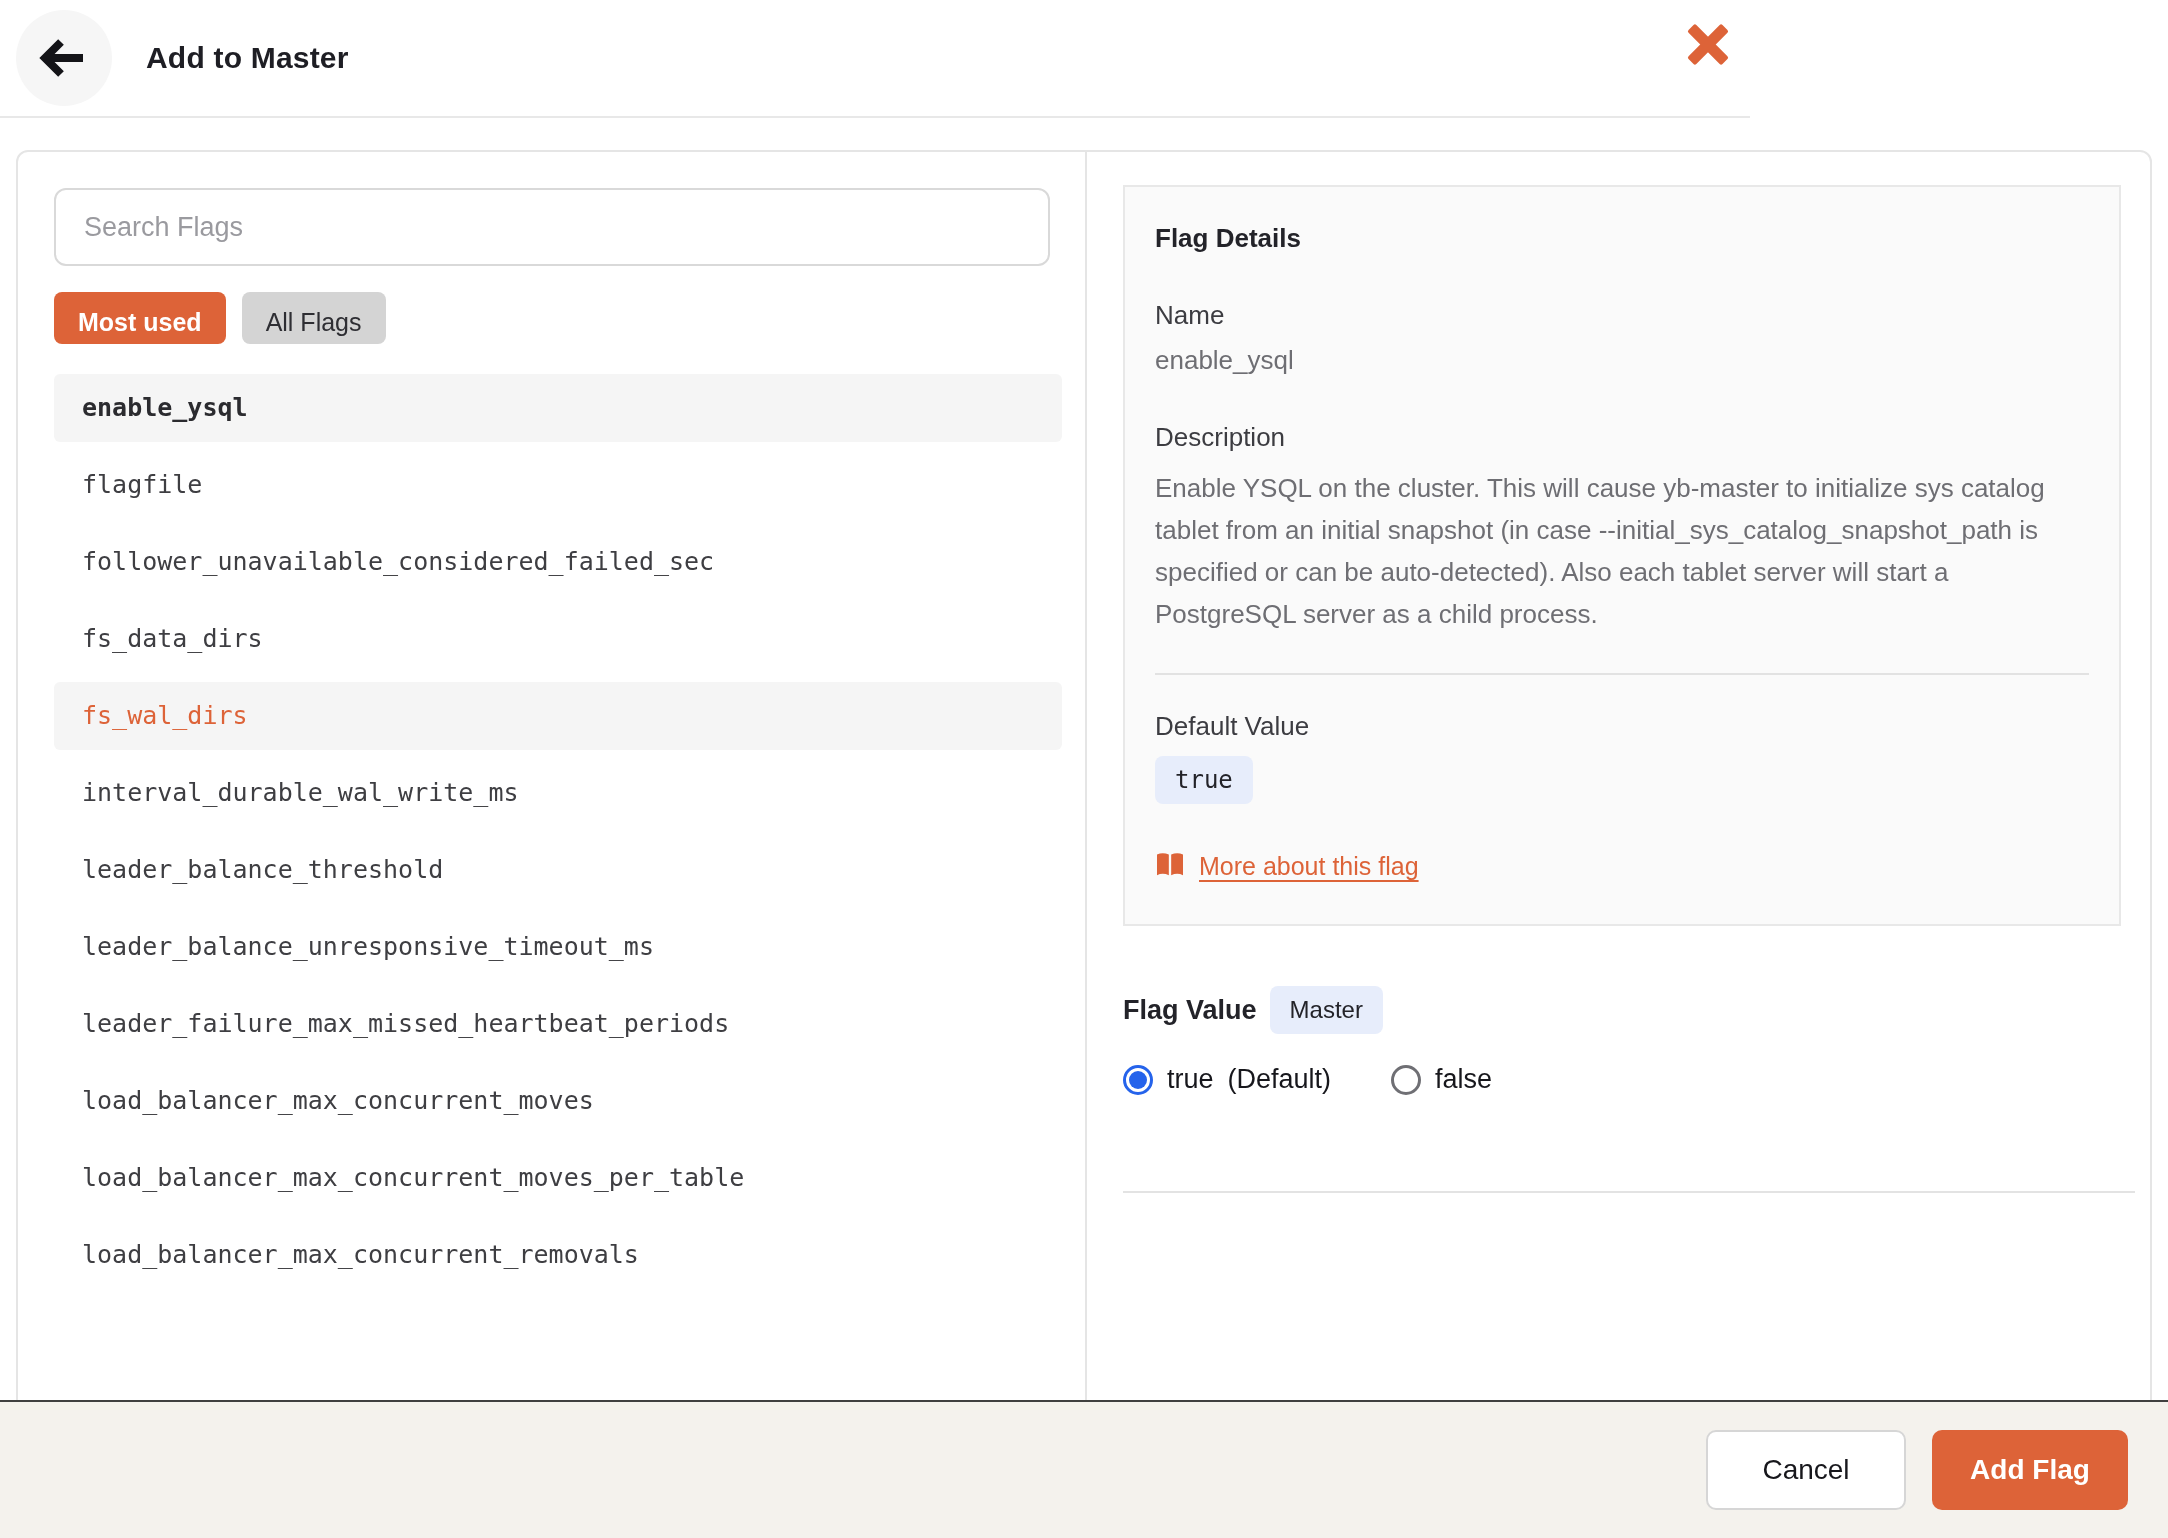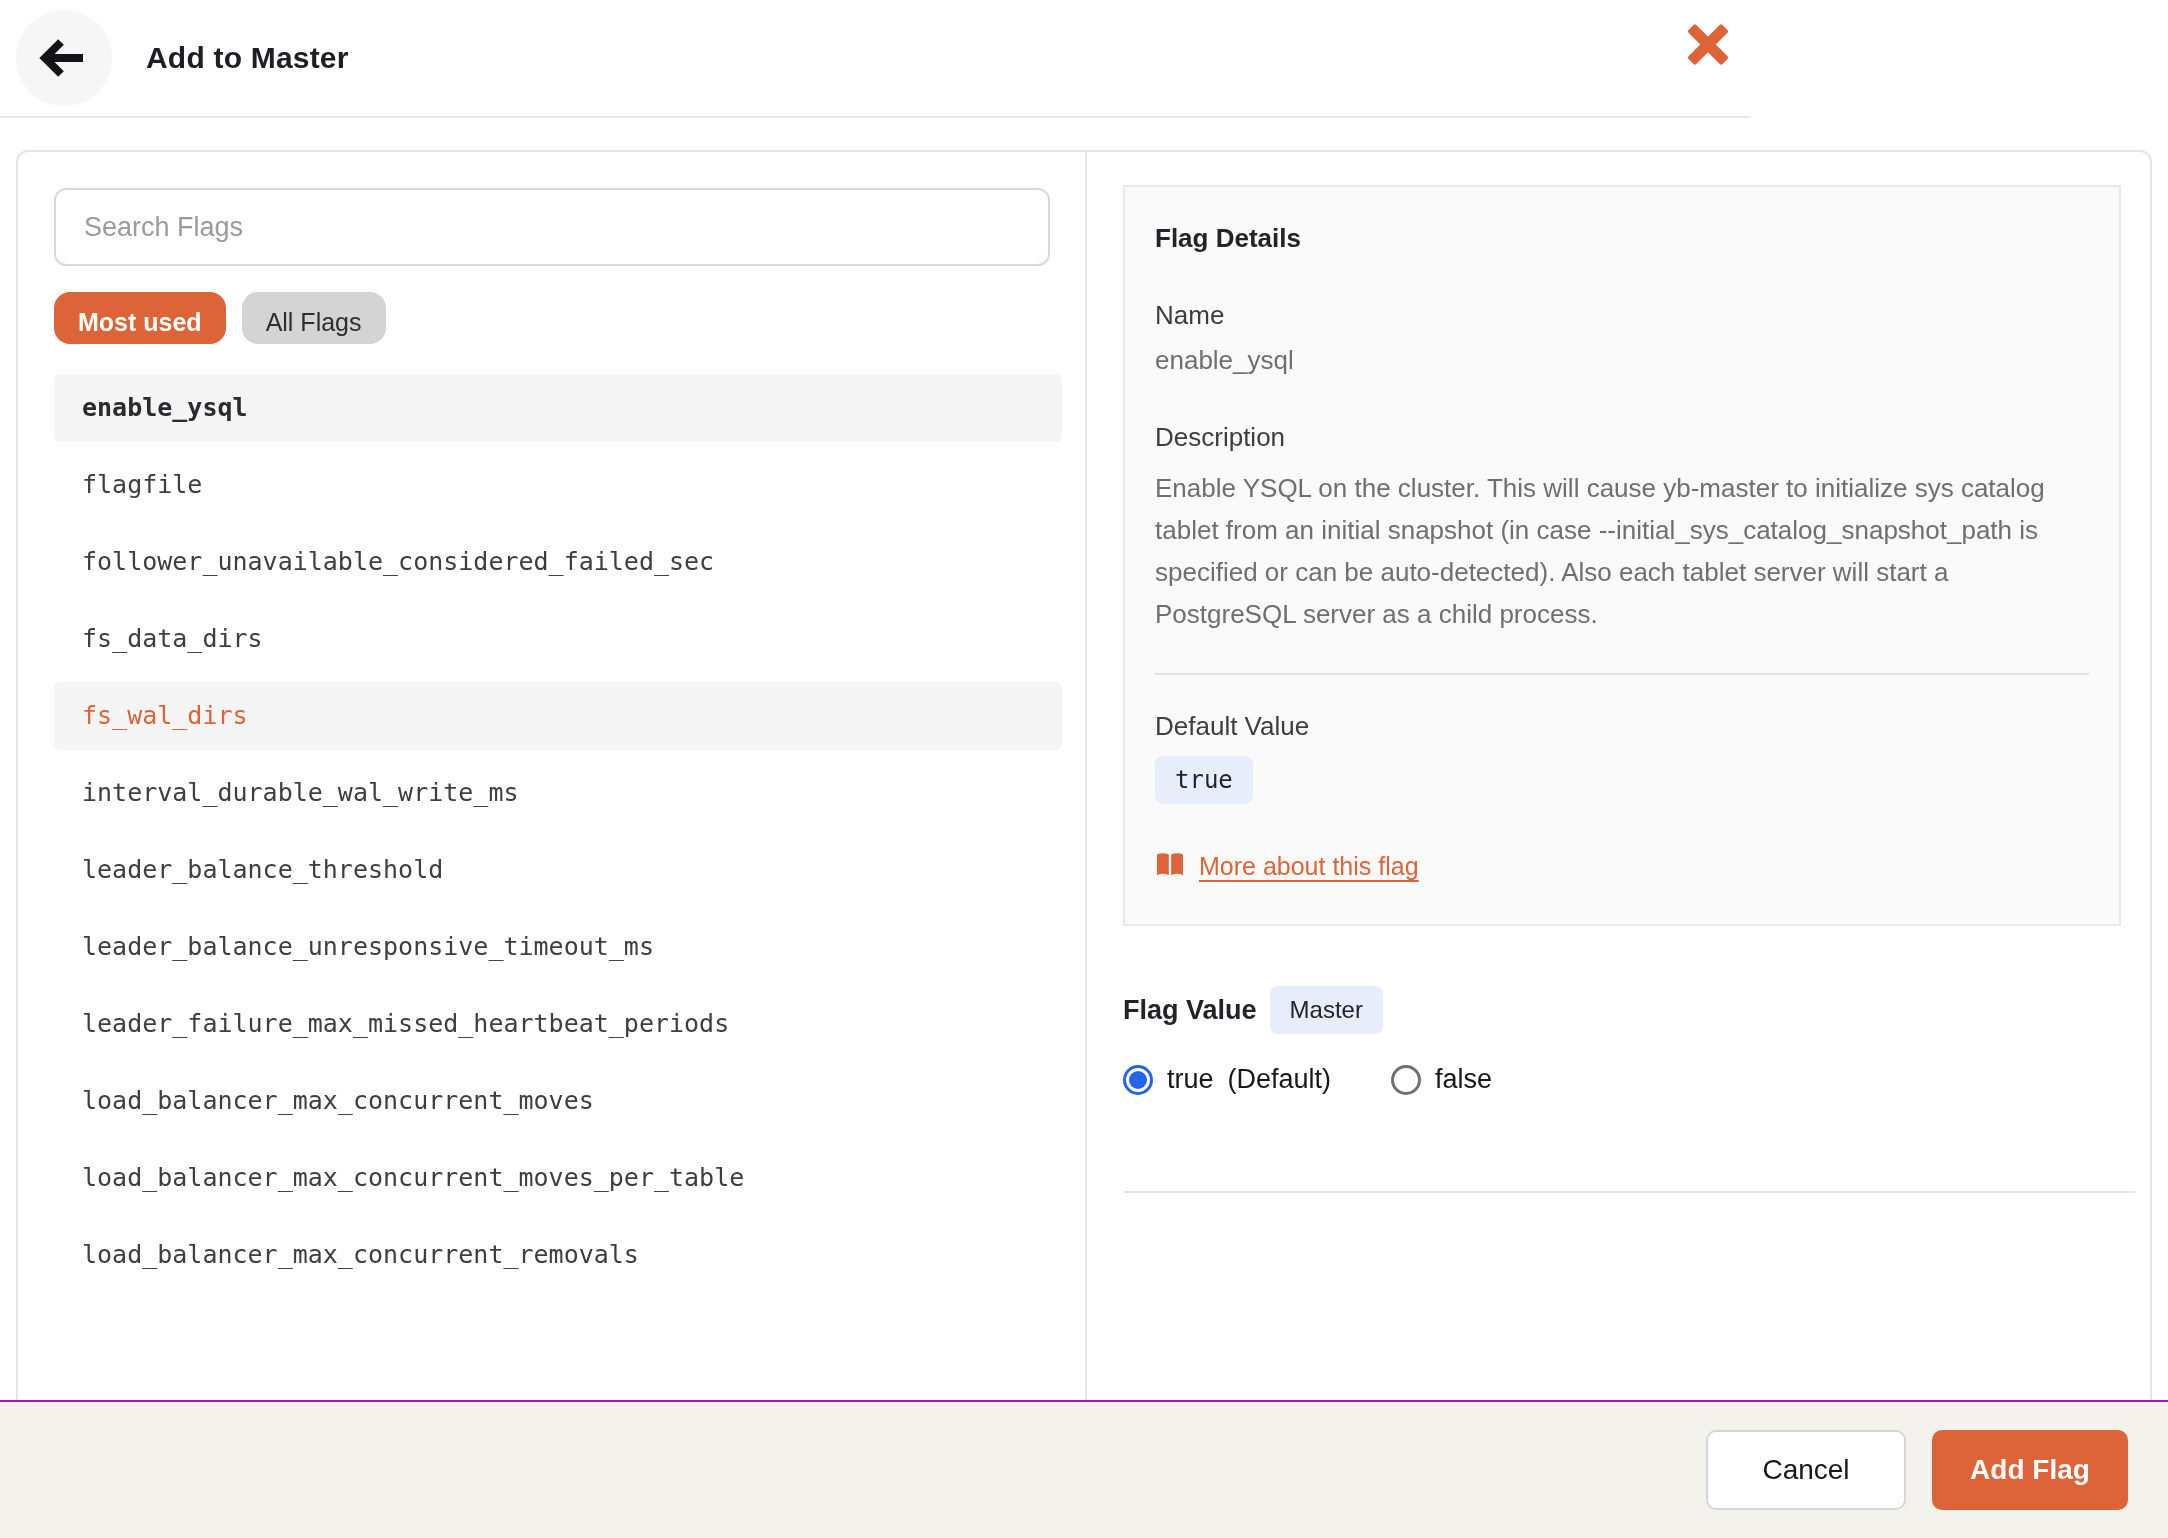--- a/index.html
+++ b/index.html
@@ -51,21 +51,21 @@
     padding:36px 20px 0 36px;
   }
   .search-input{
     width:996px;height:78px;border:2px solid #D9D9D9;border-radius:12px;
     font-size:27px;padding:0 28px;color:#232329;outline:none;
     font-family:"Liberation Sans", sans-serif;
   }
   .search-input::placeholder{color:#9A9A9F;}
   .tabs{margin-top:26px;display:flex;gap:16px;}
   .tab{
-    height:52px;border:none;border-radius:16px;font-size:25px;padding:16px 24px;cursor:pointer;
+    height:52px;border:none;border-radius:8px;font-size:25px;padding:16px 24px;cursor:pointer;
     font-family:"Liberation Sans", sans-serif;background:#D4D4D4;color:#2E2E33;
   }
   .tab.active{background:var(--accent);color:#fff;font-weight:bold;}
 
   .flag-list{margin-top:30px;width:1008px;}
   .flag-row{
     height:68px;line-height:68px;border-radius:6px;padding:0 0 0 28px;margin-bottom:9px;
     font-family:"DejaVu Sans Mono", monospace;font-size:25px;color:#3E3E42;
     cursor:pointer;white-space:nowrap;overflow:hidden;
   }
@@ -107,21 +107,21 @@
   .radio.checked{border-color:var(--radio);}
   .radio.checked::after{
     content:"";position:absolute;left:3px;top:3px;width:18px;height:18px;border-radius:50%;
     background:var(--radio);
   }
   .rp-divider{border:none;border-top:2px solid #E3E3E3;margin:96px 0 0 0;width:1012px;}
 
   
   .modal-footer{
     position:absolute;left:0;bottom:0;width:2168px;height:138px;
-    background:#F4F2ED;border-top:2px solid #a21caf;
+    background:#F4F2ED;border-top:2px solid #404040;
     display:flex;align-items:center;justify-content:flex-end;gap:26px;padding-right:40px;
   }
   .btn{
     height:80px;border-radius:10px;font-size:28px;cursor:pointer;
     font-family:"Liberation Sans", sans-serif;
   }
   .btn-cancel{width:200px;background:#fff;border:2px solid #D6D6D6;color:#17171C;}
   .btn-primary{width:196px;background:var(--accent);border:none;color:#fff;font-weight:bold;}
 </style>
 </head>

